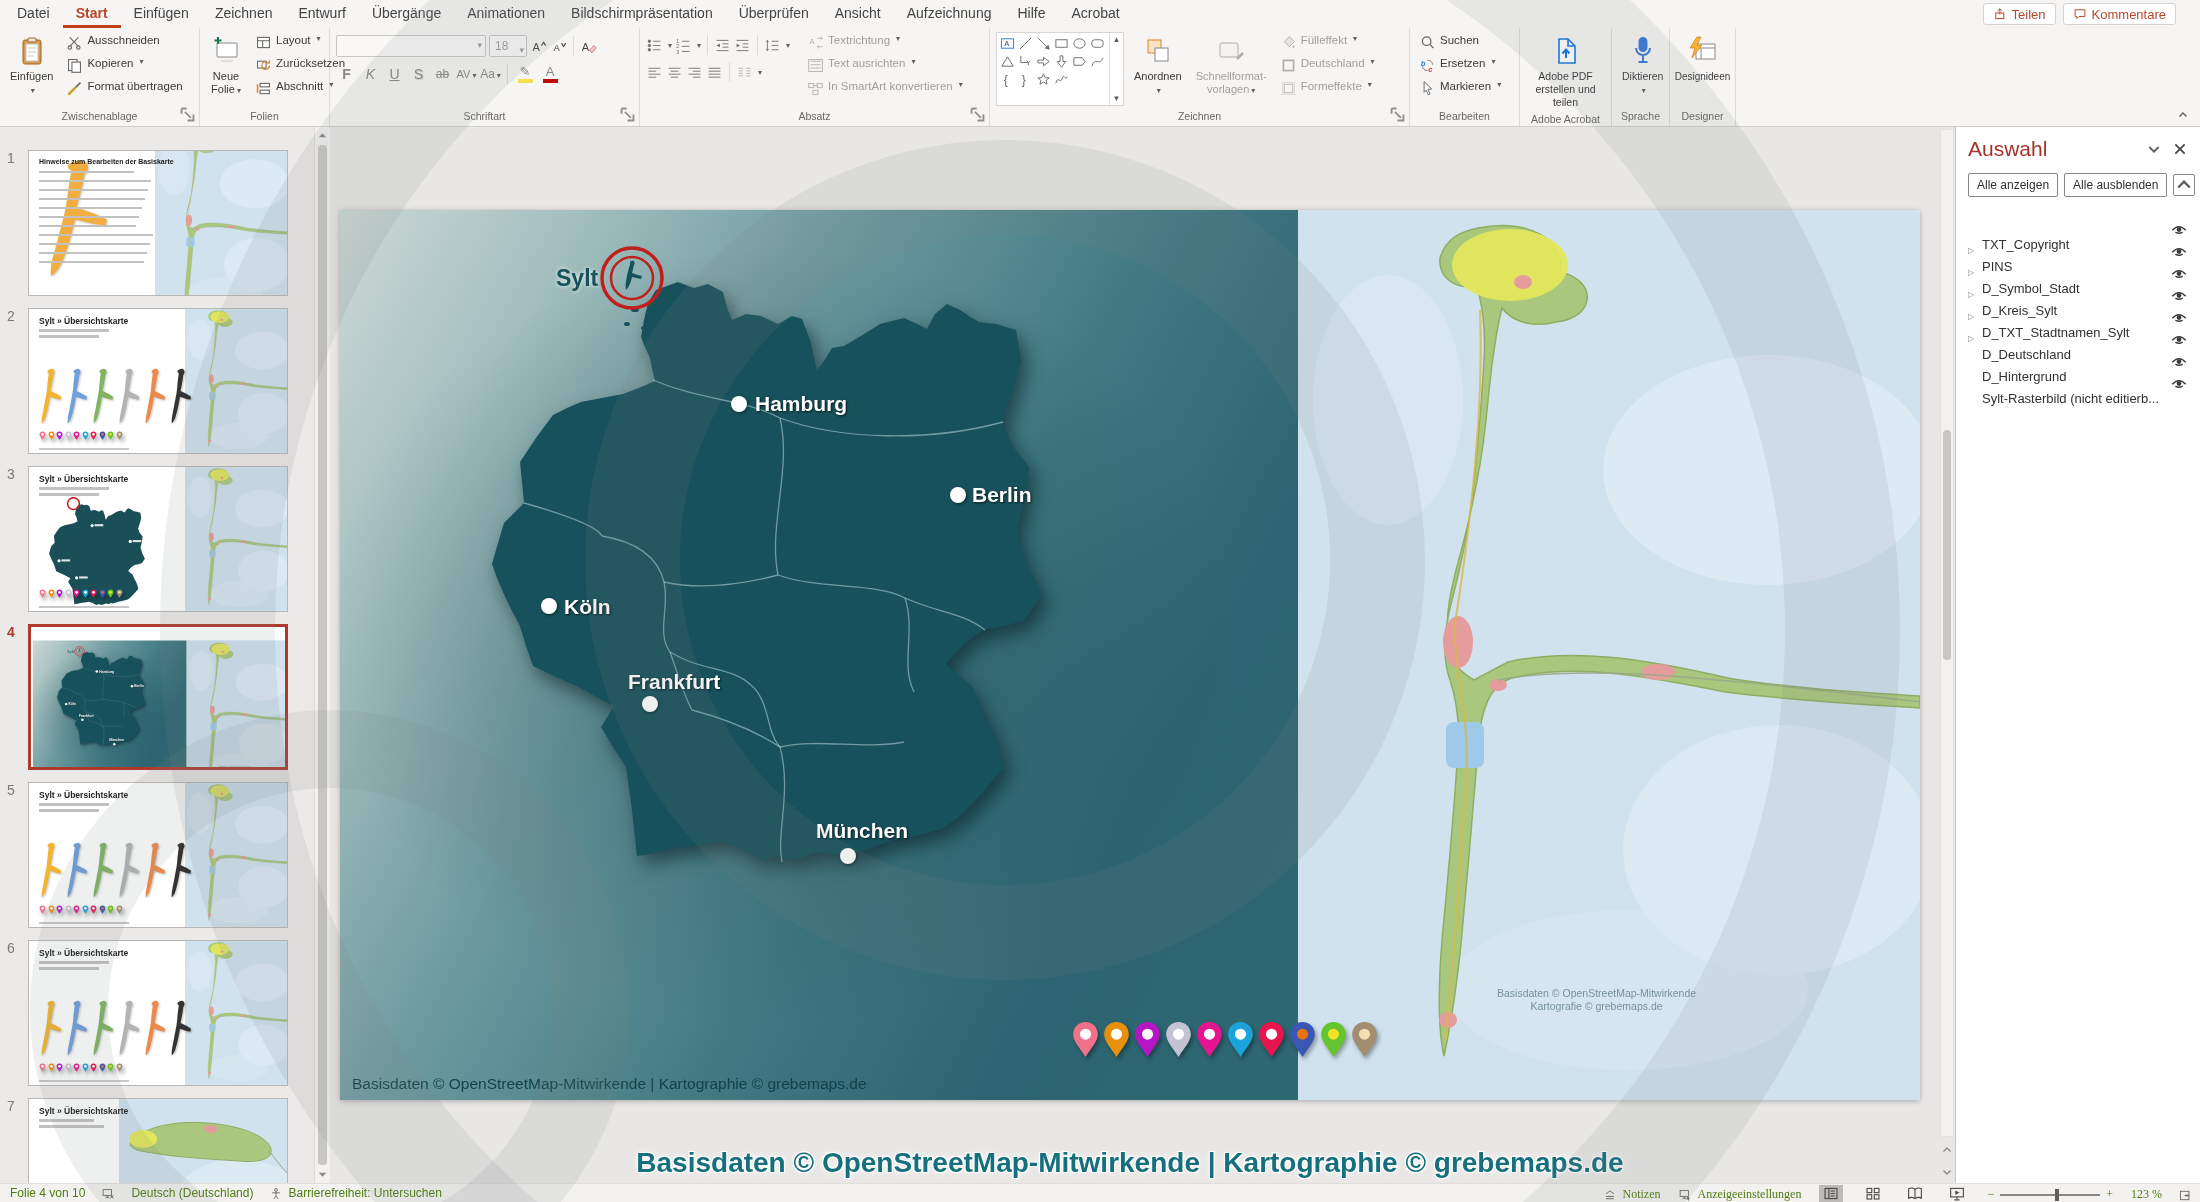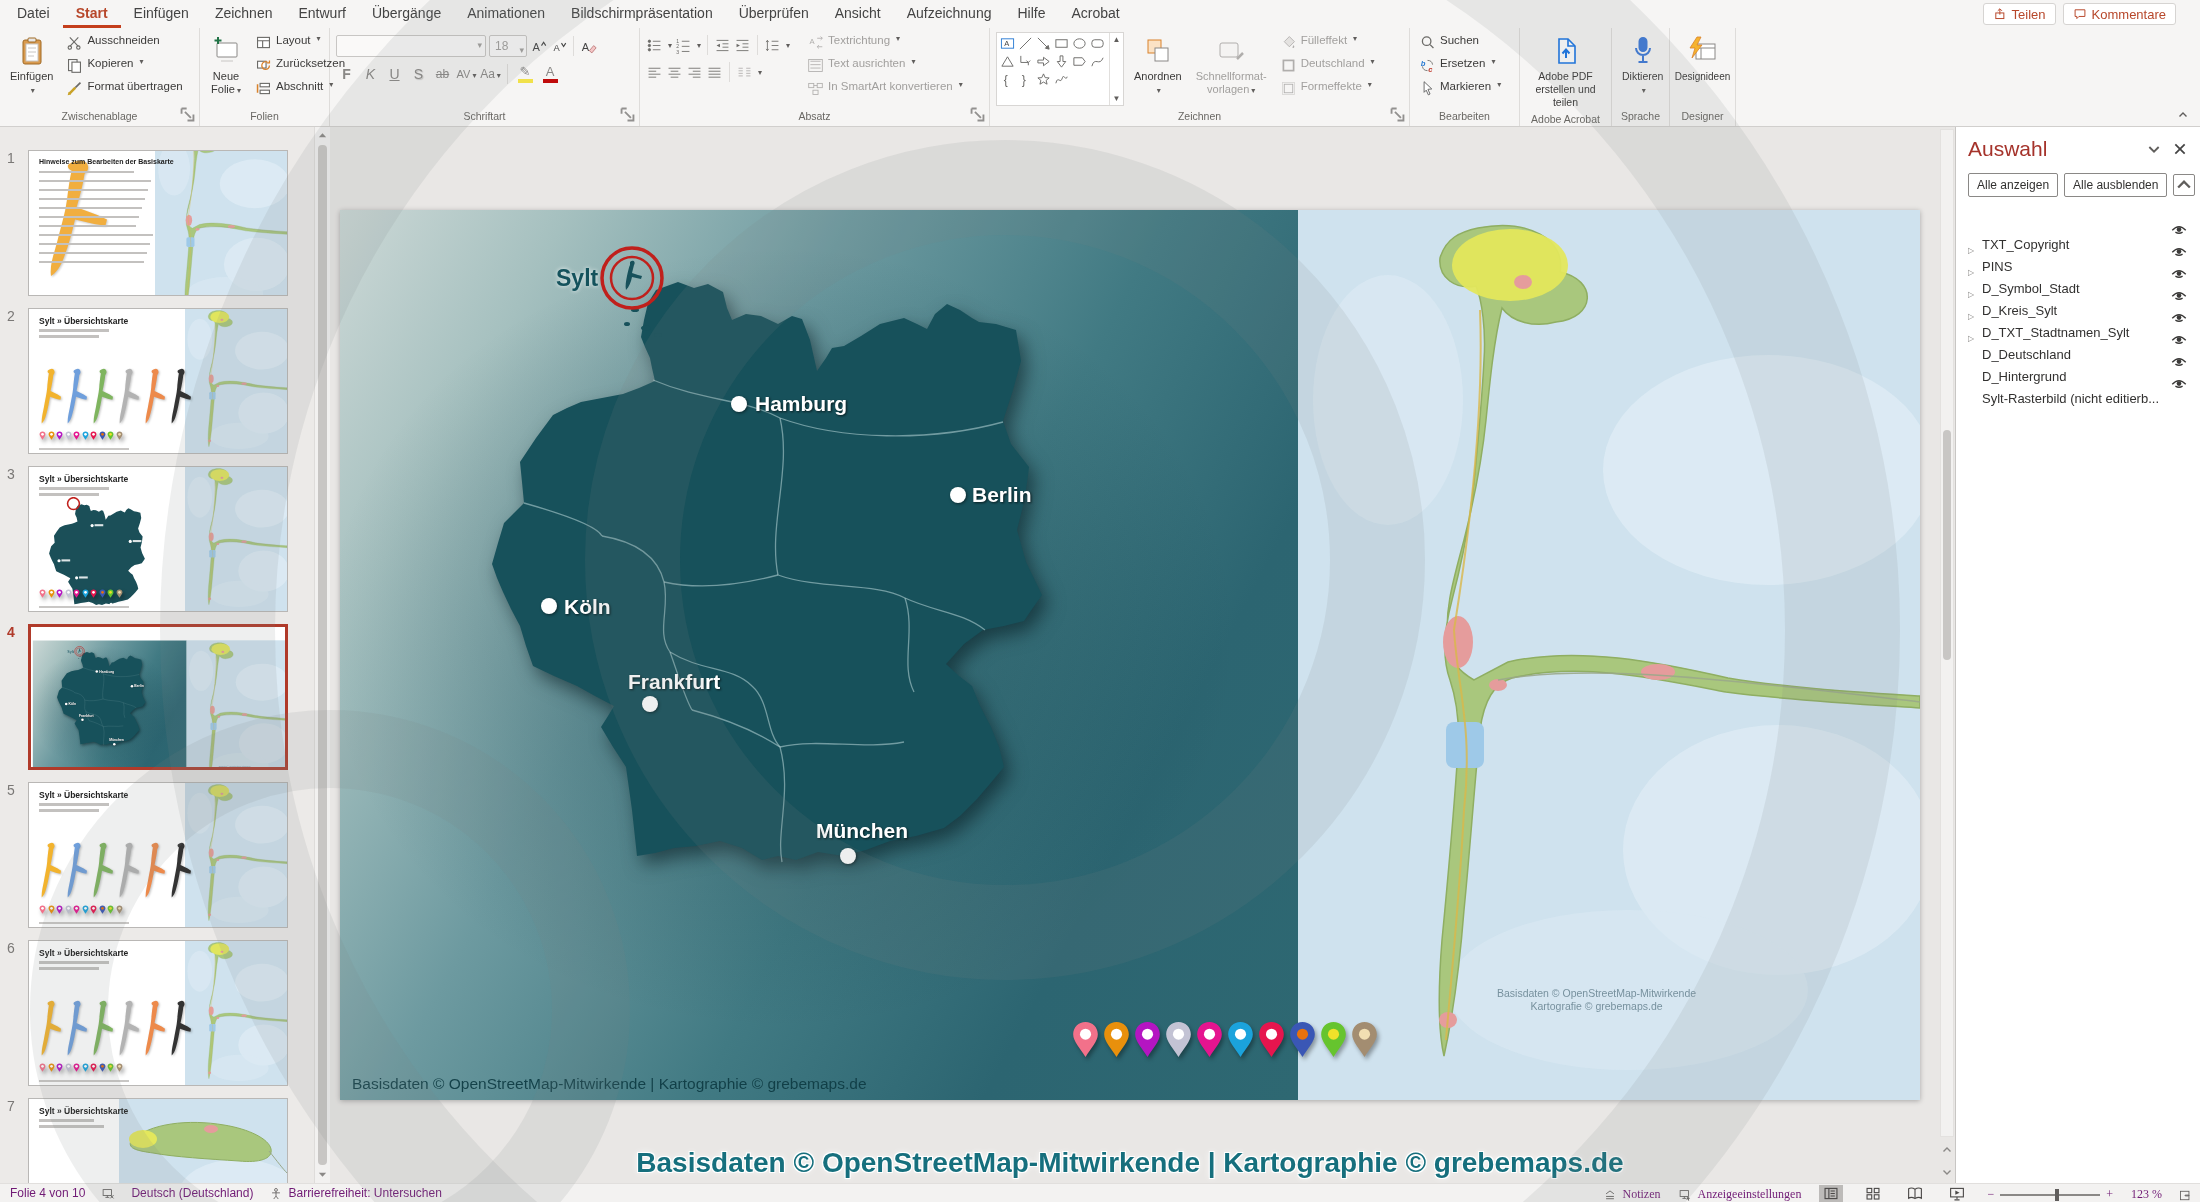--- a/index.html
+++ b/index.html
@@ -128,21 +128,21 @@
   .pane-sq { width:22px; height:22px; border:1px solid #8a8886; border-radius:2px; display:flex;
              align-items:center; justify-content:center; color:#605e5c; }
   .pane-list { margin-top:20px; }
   .pane-item { display:flex; align-items:center; height:22px; }
   .pi-exp { width:14px; font-size:8px; color:#8a8886; }
   .pi-label { flex:1; font-size:13px; color:#323130; white-space:nowrap; overflow:hidden;margin-top:33px; }
   .pi-eye { width:18px; height:13px; }
 
   
   .statusbar { position:absolute; bottom:0; left:0; right:0; height:19px; background:#f3f2f1;
-               border-top:1px solid #e1dfdd; font-size:12px; color:#701a75; }
+               border-top:1px solid #e1dfdd; font-size:12px; color:#4d7c0f; }
   .sb-left { position:absolute; left:10px; top:0; height:18px; display:flex; align-items:center; gap:16px; }
   .sb-right { position:absolute; right:6px; top:0; height:18px; display:flex; align-items:flex-end; gap:18px;font-family:Liberation Serif, serif; }
   .sb-item { display:flex; align-items:center; gap:5px; white-space:nowrap; }
   .sb-ico { width:14px; height:13px; color:#605e5c; }
   .vbtn { width:24px; height:17px; display:flex; align-items:center; justify-content:center; color:#4a4847; }
   .vbtn.sel { background:#bdbbb9; }
   .zoomline { display:flex; align-items:center; gap:6px; }
   .zl-track { position:relative; width:100px; height:2px; background:#8a8886; }
   .zl-knob { position:absolute; top:-5px; left:55px; width:4px; height:12px; background:#605e5c; }
 

